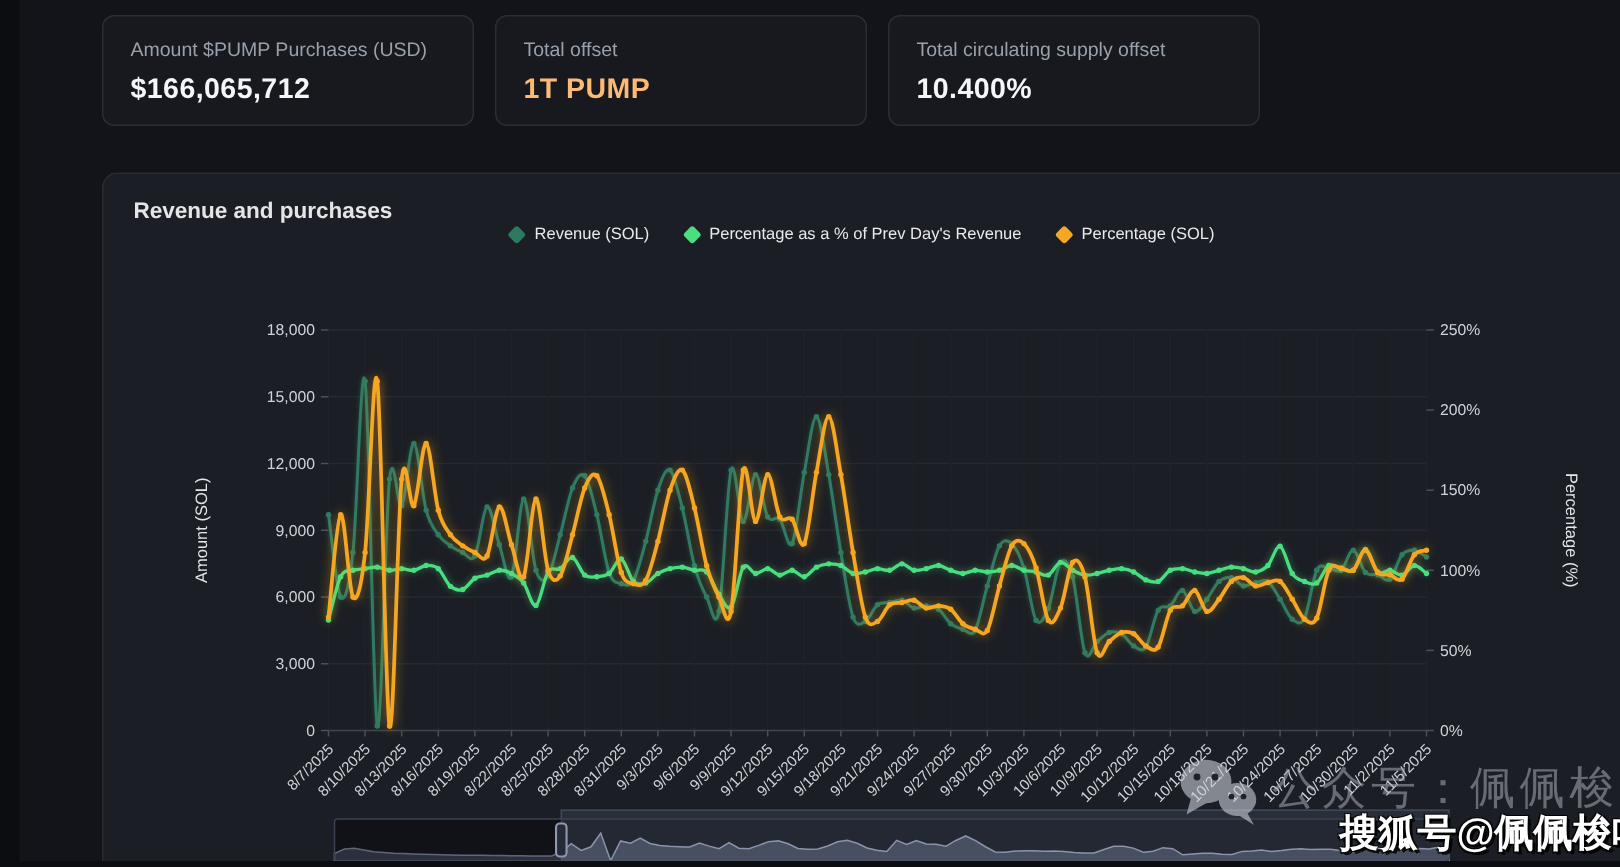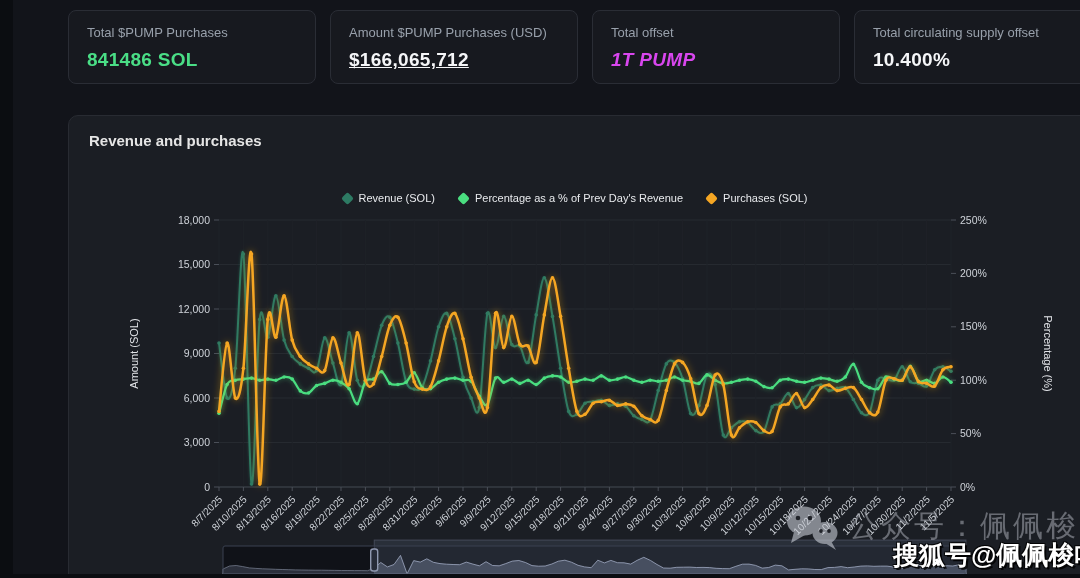--- a/index.html
+++ b/index.html
@@ -11,51 +11,47 @@
   .stats-row{position:absolute;left:68px;top:10px;display:flex;gap:14px;z-index:2;}
   .stat-card{width:248px;height:74px;box-sizing:border-box;background:#17191f;border:1px solid #2a2d35;
              border-radius:8px;padding:14px 18px;flex:0 0 auto;}
   .stat-label{font-size:13px;color:#98a0ab;margin-bottom:9px;white-space:nowrap;}
   .stat-value{font-size:19px;font-weight:bold;color:#f5f6f8;letter-spacing:.3px;white-space:nowrap;}
 
   .chart-card{position:absolute;left:68px;top:115px;width:1030px;height:480px;background:#1b1e24;
               border:1px solid #282b32;border-radius:10px;z-index:1;}
   .chart-title{position:absolute;left:20px;top:16px;font-size:15px;font-weight:bold;color:#e5e5e5;}
   .legend-row{position:absolute;left:0;top:34px;width:1012px;display:flex;justify-content:center;
-              align-items:center;gap:24px;margin-top:42px;}
+              align-items:center;gap:24px;}
   .legend-item{display:flex;align-items:center;gap:7px;cursor:default;}
   .legend-marker{width:9px;height:9px;border-radius:2px;transform:rotate(45deg);flex:0 0 auto;}
   .legend-label{font-size:11px;color:#e8eaed;white-space:nowrap;}
   #chart-area{position:absolute;left:0;top:0;width:1012px;height:480px;}
 
   .wm-wechat-group{position:absolute;left:784px;top:503px;z-index:6;display:flex;align-items:flex-start;gap:8px;
                    pointer-events:none;}
   .wm-wechat-text{font-size:30px;color:rgba(168,172,180,0.55);letter-spacing:3px;font-weight:500;
                   line-height:46px;white-space:nowrap;}
   .wm-sohu{position:absolute;left:893px;top:538px;z-index:7;font-size:26px;font-weight:bold;color:#ffffff;
            white-space:nowrap;pointer-events:none;
            text-shadow:2px 2px 0 rgba(0,0,0,.85),-1px -1px 0 rgba(0,0,0,.7),1px -1px 0 rgba(0,0,0,.7),-1px 1px 0 rgba(0,0,0,.7);}
 </style>
 </head>
 <body>
 
 <div class="edge-strip-left"></div>
 
 <div class="stats-row">
   <div class="stat-card">
-    <div class="stat-label">Total $PUMP Purchases</div>
-    <div class="stat-value stat-accent" style="color: rgb(74, 222, 134);">841486 SOL</div>
-  </div>
-  <div class="stat-card">
     <div class="stat-label">Amount $PUMP Purchases (USD)</div>
-    <div class="stat-value" style="color: rgb(245, 246, 248); text-decoration: underline;">$166,065,712</div>
+    <div class="stat-value" style="color: rgb(245, 246, 248);">$166,065,712</div>
   </div>
   <div class="stat-card">
     <div class="stat-label">Total offset</div>
-    <div class="stat-value" style="color: #d946ef; font-style: italic;">1T PUMP</div>
+    <div class="stat-value" style="color: #fdba74;">1T PUMP</div>
   </div>
   <div class="stat-card">
     <div class="stat-label">Total circulating supply offset</div>
     <div class="stat-value" style="color: rgb(245, 246, 248);">10.400%</div>
   </div>
 </div>
 
 <div class="chart-card">
   <div id="chart-area"><svg width="1012" height="480" viewBox="0 0 1012 480" xmlns="http://www.w3.org/2000/svg">
         <defs>
@@ -502,21 +498,21 @@
     <div class="legend-item">
       <span class="legend-marker" style="background: rgb(45, 122, 99);"></span>
       <span class="legend-label">Revenue (SOL)</span>
     </div>
     <div class="legend-item">
       <span class="legend-marker" style="background: rgb(74, 222, 128);"></span>
       <span class="legend-label">Percentage as a % of Prev Day's Revenue</span>
     </div>
     <div class="legend-item">
       <span class="legend-marker" style="background: rgb(245, 166, 35);"></span>
-      <span class="legend-label">Purchases (SOL)</span>
+      <span class="legend-label">Percentage (SOL)</span>
     </div>
   </div>
 </div>
 
 <div class="wm-wechat-group">
   <svg width="56" height="48" viewBox="0 0 56 48">
     <g fill="#c9cdd6" opacity="0.6">
       <ellipse cx="20" cy="18" rx="17" ry="14.5"></ellipse>
       <polygon points="10,29 7,40 21,32"></polygon>
       <ellipse cx="41" cy="30" rx="12.5" ry="11"></ellipse>

